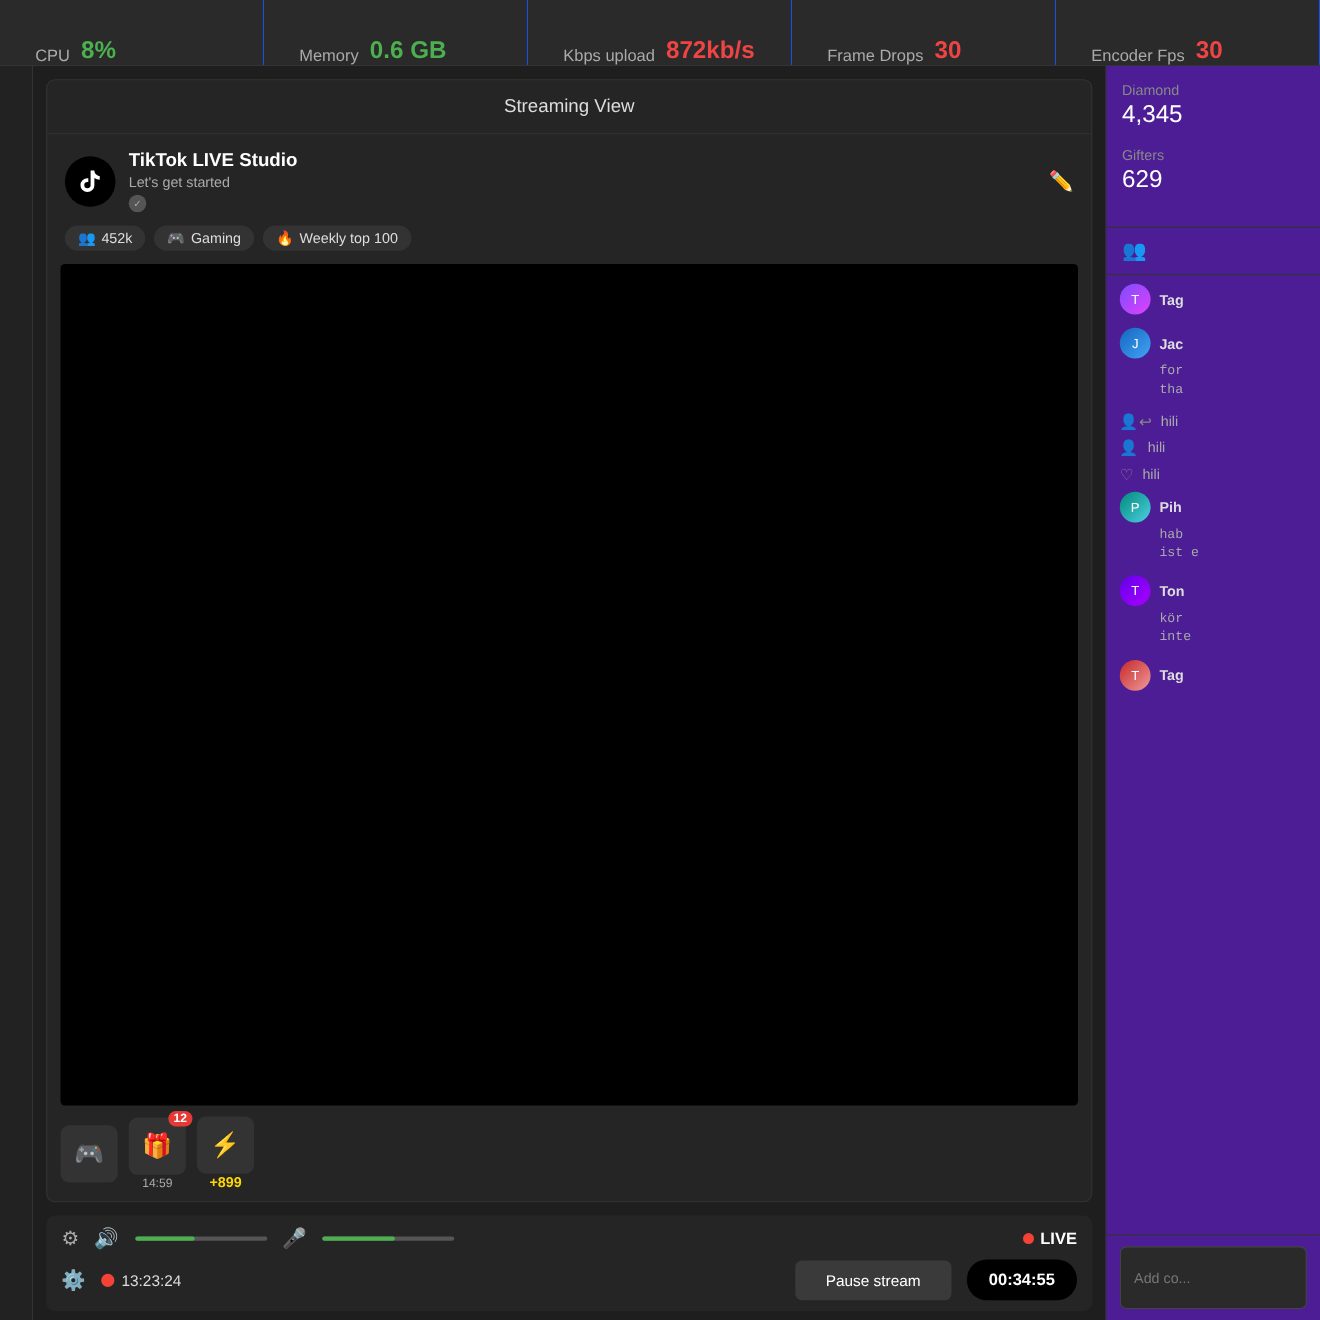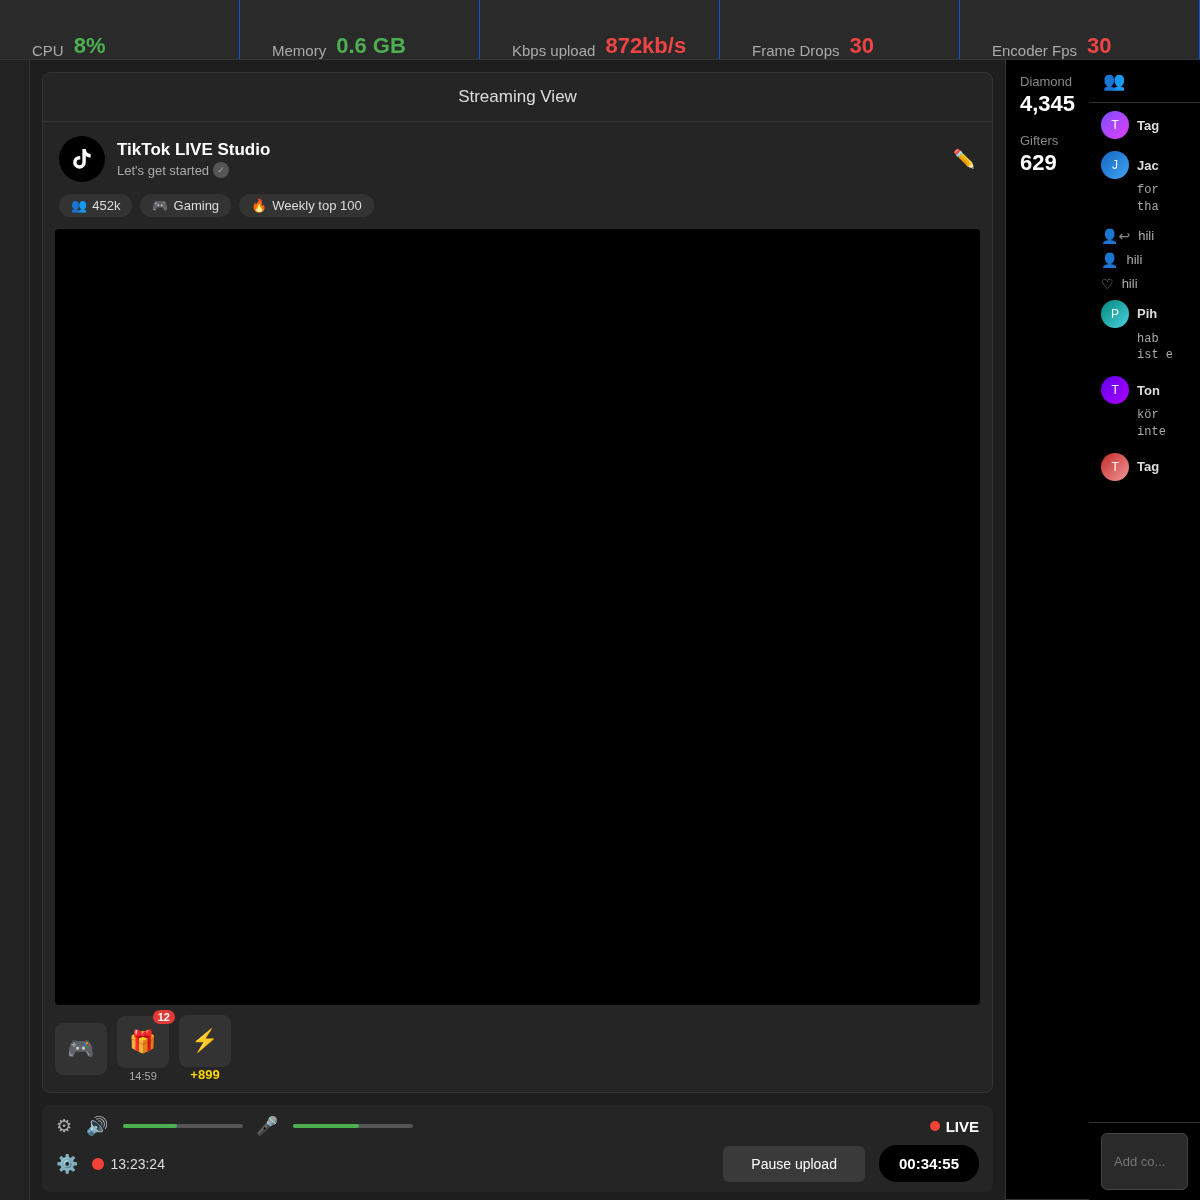--- a/index.html
+++ b/index.html
@@ -107,23 +107,24 @@
 
     .stream-title {
       font-size: 17px;
       font-weight: 600;
     }
 
     .stream-subtitle {
       font-size: 13px;
       color: #aaa;
       display: flex;
-      align-items: flex-end;
+      align-items: flex-start;
       gap: 4px;
       margin-top: 2px;
+      flex-direction: column;
     }
 
     .verified-badge {
       width: 16px;
       height: 16px;
       background: #555;
       border-radius: 50%;
       display: inline-flex;
       align-items: center;
       justify-content: center;
@@ -338,44 +339,45 @@
       border-radius: 18px;
       font-size: 15px;
       font-weight: 600;
       cursor: pointer;
       font-variant-numeric: tabular-nums;
     }
 
     
     .right-sidebar {
       width: 195px;
-      background: #000000;
+      background: #4c1d95;
       border-left: 1px solid #333;
       display: flex;
+      flex-direction: column;
       overflow: hidden;
     }
 
     .sidebar-stats {
       padding: 14px;
       border-bottom: 1px solid #333;
     }
 
     .sidebar-stat-row {
       margin-bottom: 16px;
     }
 
     .sidebar-stat-label {
       font-size: 13px;
       color: #888;
       margin-bottom: 2px;
     }
 
     .sidebar-stat-value {
       font-size: 22px;
-      font-weight: 700;
+      font-weight: 400;
       color: #fff;
     }
 
     .chat-section {
       flex: 1;
       display: flex;
       flex-direction: column;
       overflow: hidden;
     }
 
@@ -572,21 +574,21 @@
           <span>LIVE</span>
         </div>
       </div>
 
       <div class="controls-row2">
         <span class="settings-icon">⚙️</span>
         <div class="record-indicator">
           <div class="record-dot"></div>
           <span class="record-time">13:23:24</span>
         </div>
-        <button class="pause-btn">Pause upload</button>
+        <button class="pause-btn">Pause stream</button>
         <button class="timer-btn">00:34:55</button>
       </div>
     </div>
 
   </div>
 
   <div class="right-sidebar">
 
     <div class="sidebar-stats">
       <div class="sidebar-stat-row">

